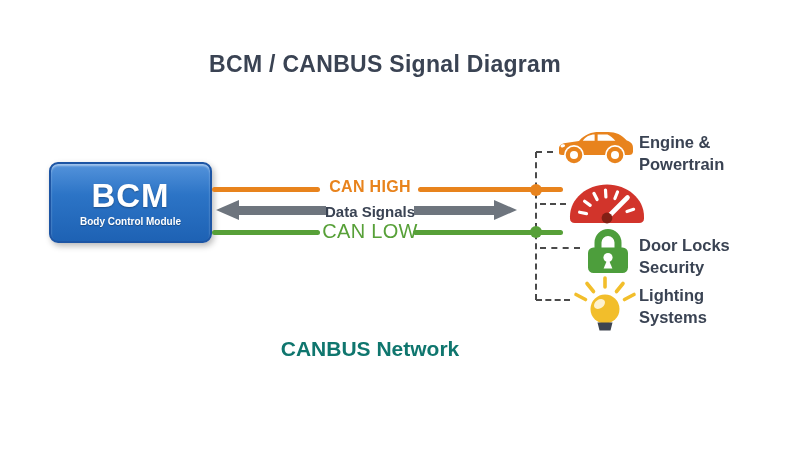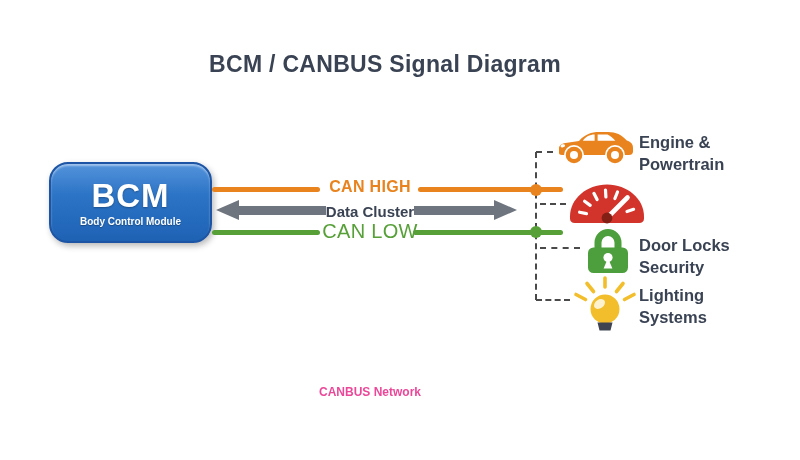--- a/index.html
+++ b/index.html
@@ -7,21 +7,21 @@
     position:relative; width:732px; height:460px; background:#ffffff;
     overflow:hidden; font-family:"Liberation Sans", sans-serif;
   }
   .title {
     position:absolute; left:0; top:51px; width:770px; text-align:center;
     font-size:23px; font-weight:bold; color:#3A4353; letter-spacing:0.3px;
   }
   
   .bcm-box {
     position:absolute; left:49px; top:162px; width:163px; height:81px;
-    border:2px solid #1D55A4; border-radius:19px; box-sizing:border-box;
+    border:2px solid #1D55A4; border-radius:9px; box-sizing:border-box;
     background:linear-gradient(180deg,#5493DB 0%, #2C74C6 40%, #1E62B4 100%);
     box-shadow: inset 0 2px 2px rgba(255,255,255,.45), 2px 3px 6px rgba(0,0,0,.28);
     display:flex; flex-direction:column; align-items:center; justify-content:center;
     color:#ffffff; text-align:center;
   }
   .bcm-abbr { font-size:33px; font-weight:bold; letter-spacing:1px; line-height:34px; text-shadow:0 1px 2px rgba(0,0,0,.3); }
   .bcm-name { font-size:10px; font-weight:bold; margin-top:3px; text-shadow:0 1px 1px rgba(0,0,0,.3); }
 
   
   .seg { position:absolute; height:5px; border-radius:2.5px; }
@@ -78,42 +78,42 @@
     position:absolute; left:639px; width:150px; white-space:pre-line;
     font-size:16.5px; font-weight:bold; color:#3A4353; line-height:21.5px;
   }
   .node-label.n1 { top:132px; }
   .node-label.n2 { top:187px; }
   .node-label.n3 { top:235px; }
   .node-label.n4 { top:285px; }
 
   .network-label {
     position:absolute; left:260px; top:337px; width:220px; text-align:center;
-    font-size:12px; font-weight:bold; color:#ec4899;margin-top:48px;
+    font-size:21px; font-weight:bold; color:#0f766e;
   }
 </style>
 </head>
 <body>
 
 <div class="canvas">
 
   <div class="title">BCM / CANBUS Signal Diagram</div>
 
   <div class="bcm-box">
     <div class="bcm-abbr">BCM</div>
     <div class="bcm-name">Body Control Module</div>
   </div>
 
   <div class="seg orange can-high-a"></div>
   <div class="seg orange can-high-b"></div>
   <div class="label-can-high">CAN HIGH</div>
 
   <div class="arrow-head left"></div>
   <div class="arrow-bar bar-a"></div>
-  <div class="label-data-signals">Data Cluster</div>
+  <div class="label-data-signals">Data Signals</div>
   <div class="arrow-bar bar-b"></div>
   <div class="arrow-head right"></div>
 
   <div class="seg green can-low-a"></div>
   <div class="seg green can-low-b"></div>
   <div class="label-can-low">CAN LOW</div>
 
   <div class="trunk"></div>
   <div class="branch b1"></div>
   <div class="branch b2"></div>

